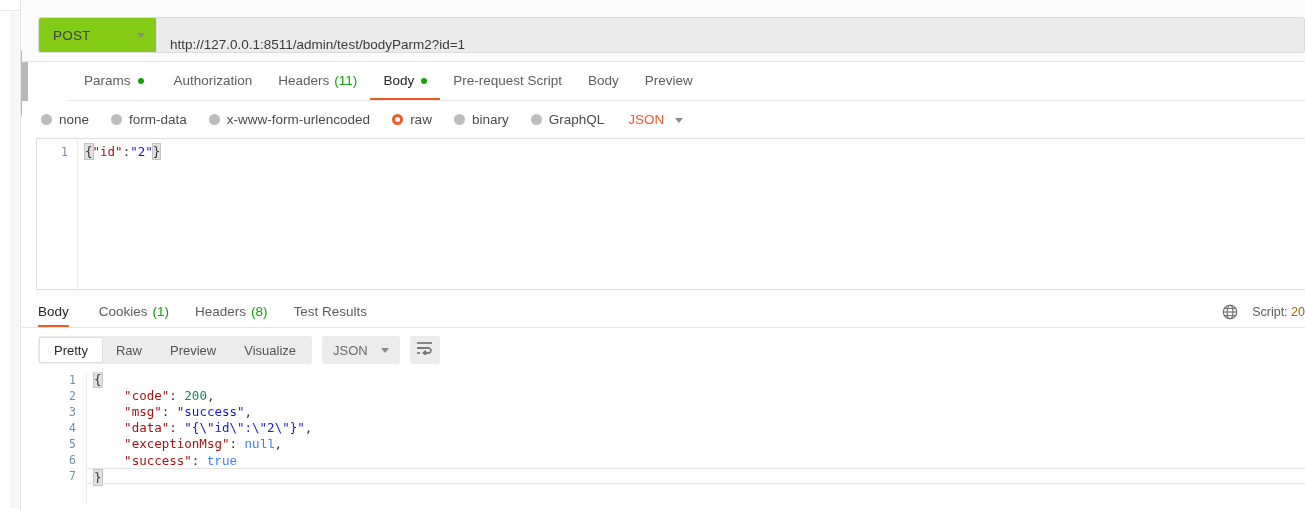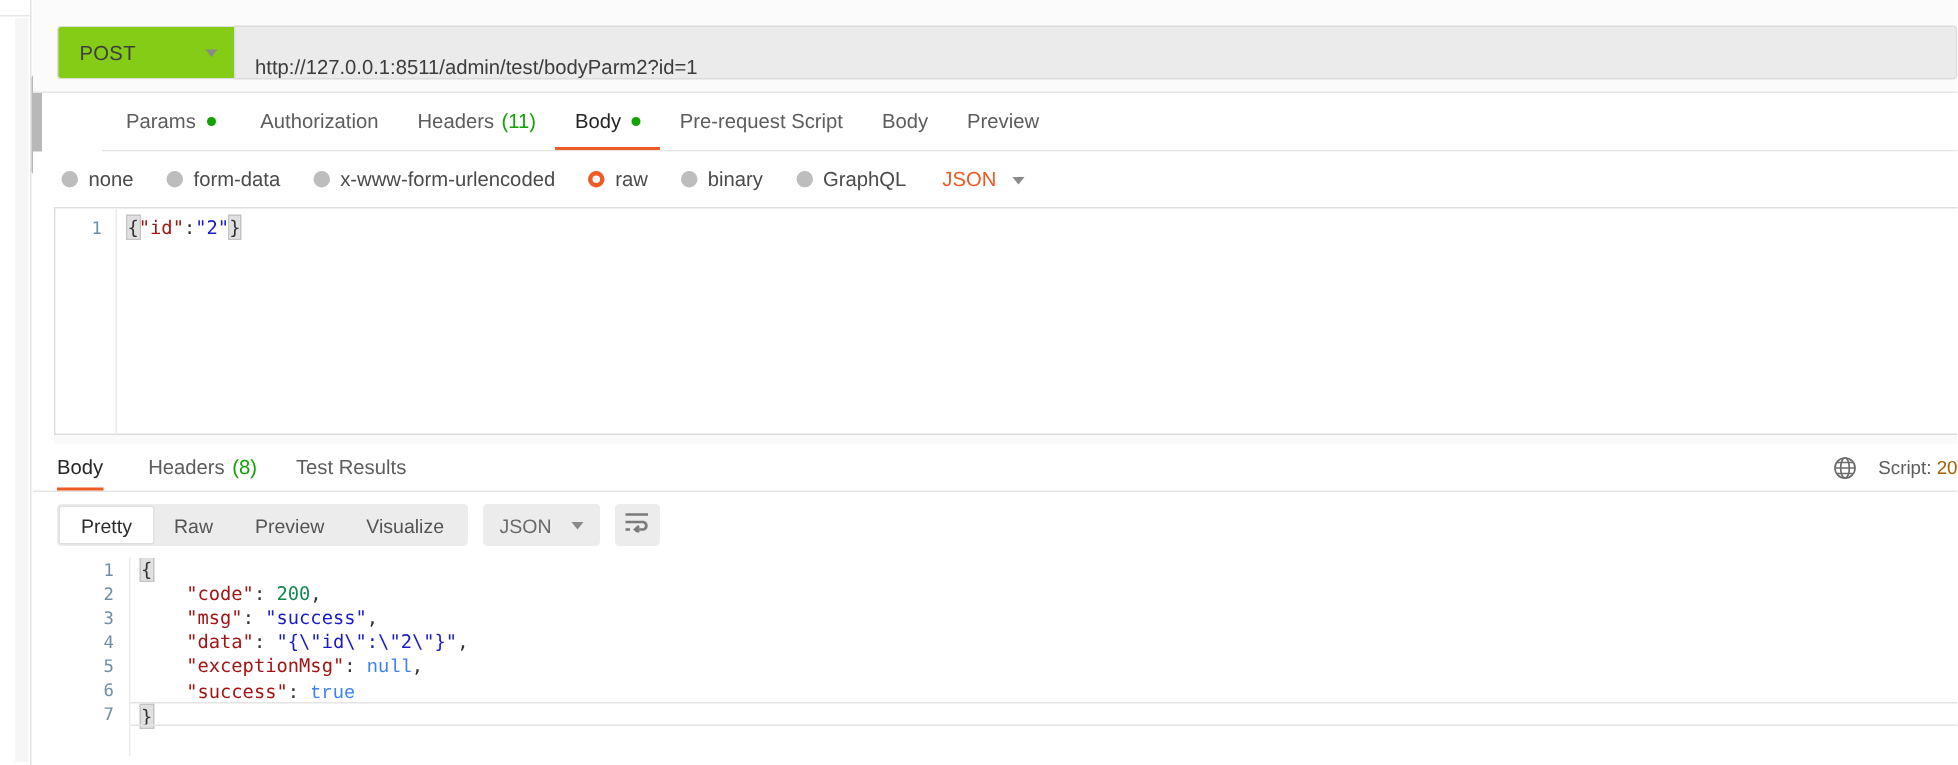--- a/index.html
+++ b/index.html
@@ -468,20 +468,24 @@
       </div>
       <div class="code"><span class="brace-match">{</span><span class="tk-key">"id"</span><span class="tk-punct">:</span><span class="tk-str">"2"</span><span class="brace-match">}</span></div>
     </div>
 
     <div class="pane-gap"></div>
 
     <div class="resp-tabs">
       <div class="resp-tabs-left">
         <div class="rtab active" style="height:31px">
           <span>Body</span>
+        </div>
+        <div class="rtab" style="height:31px">
+          <span>Cookies</span>
+          <span class="count">(1)</span>
         </div>
         <div class="rtab" style="height:31px">
           <span>Headers</span>
           <span class="count">(8)</span>
         </div>
         <div class="rtab" style="height:31px">
           <span>Test Results</span>
         </div>
       </div>
       <div class="status-area">

